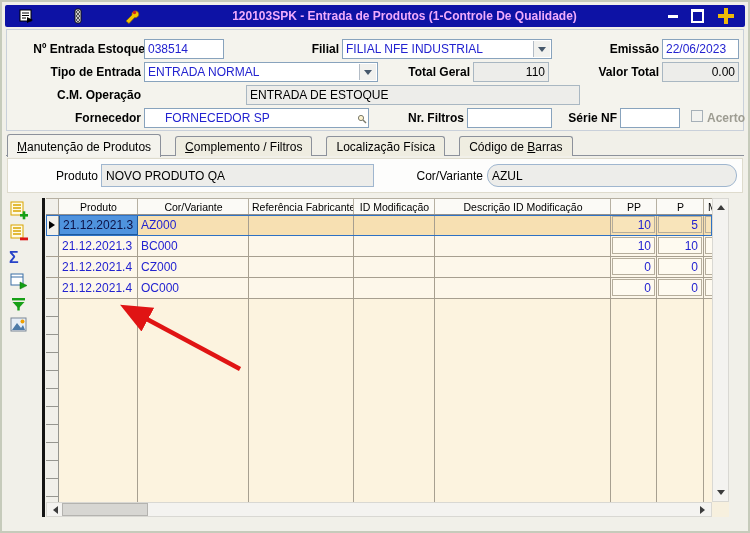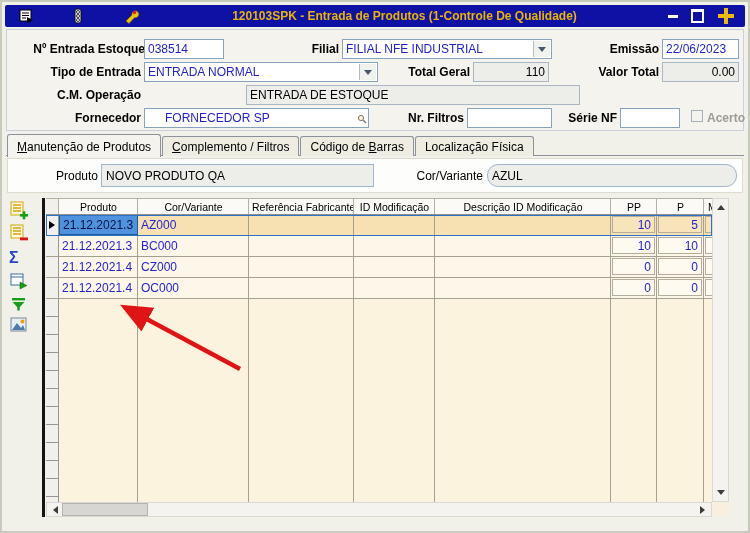--- a/index.html
+++ b/index.html
@@ -2,21 +2,21 @@
 <html><head>
 <meta charset="utf-8">
 <style>
   html,body{margin:0;padding:0;background:#e8e6dd;font-family:"Liberation Sans",sans-serif;}
   .window{position:relative;width:750px;height:533px;box-sizing:border-box;
     border:2px solid #c6cbbb;background:#f1f0e9;overflow:hidden;}
   
   .titlebar{position:absolute;left:3px;top:3px;right:3px;height:22px;background:#0d12a5;
     border-radius:2px;display:flex;align-items:center;}
   .tb-icon{flex:none;display:flex;align-items:center;justify-content:center;width:18px;height:16px;}
-  .tb-title{flex:1;text-align:center;color:#eab308;font-size:12px;font-weight:bold;white-space:nowrap;overflow:hidden;}
+  .tb-title{flex:1;text-align:center;color:#f0abfc;font-size:12px;font-weight:bold;white-space:nowrap;overflow:hidden;}
   .tb-btns{flex:none;display:flex;align-items:center;gap:13px;margin-right:10px;}
   .btn-min{width:10px;height:3px;background:#fff;}
   .btn-max{width:9px;height:9px;border:2px solid #fff;border-top-width:3px;background:transparent;}
   .btn-plus{position:relative;width:18px;height:18px;}
   .btn-plus::before{content:"";position:absolute;left:1px;top:7px;width:16px;height:4px;background:#edb90a;}
   .btn-plus::after{content:"";position:absolute;left:7px;top:1px;width:4px;height:16px;background:#edb90a;}
   
   .form-panel{position:absolute;left:4px;top:27px;width:738px;height:102px;
     border:1px solid #c9d0da;background:#f4f3ed;box-sizing:border-box;}
   .lbl{position:absolute;font-size:12px;font-weight:bold;color:#000;text-align:right;white-space:nowrap;}
@@ -25,21 +25,21 @@
   .ro{background:#ededea;border-color:#a9b7c2;color:#000;}
   .num{text-align:right;}
   .combo{padding-right:19px;}
   .combo-btn{position:absolute;right:1px;top:1px;width:16px;height:16px;background:#f1f1ee;
     border-left:1px solid #b3bcc6;display:flex;align-items:center;justify-content:center;}
   .chev{width:0;height:0;border:4px solid transparent;border-top:5px solid #46586c;margin-top:4px;}
   .mag{position:absolute;right:1px;bottom:0px;}
   .checkbox{position:absolute;width:12px;height:12px;box-sizing:border-box;border:1px solid #a6b0b8;background:#f2f2ef;}
   .lbl-dis{color:#9d9c92;}
   
-  .tabs{position:absolute;left:5px;top:131px;height:23px;display:flex;align-items:flex-end;z-index:3;}
+  .tabs{position:absolute;left:5px;top:131px;height:23px;display:flex;align-items:flex-end;z-index:3;gap:13px;}
   .tab{box-sizing:border-box;height:20px;padding:3px 9px 0 9px;font-size:12px;color:#000;background:#efede1;
     border:1px solid #8c919b;border-bottom:none;border-radius:3px 3px 0 0;margin-right:1px;white-space:nowrap;}
   .tab.active{height:23px;padding-top:5px;background:#f4f3ed;margin-bottom:-1px;z-index:4;}
   .tab .u{text-decoration:underline;}
   .tabline{position:absolute;left:4px;top:153px;width:738px;border-top:1px solid #8c919b;z-index:2;}
   
   .band{position:absolute;left:5px;top:156px;width:736px;height:35px;background:#fdfdfc;
     border:1px solid #dedbcd;box-sizing:border-box;}
   .band .lbl{font-weight:normal;}
   .bf{position:absolute;box-sizing:border-box;height:23px;border:1px solid #9fb6cf;background:#ededea;
@@ -170,22 +170,22 @@
     <div class="lbl" style="left:536px;width:74px;top:81px;">Série NF</div>
     <div class="tf" style="left:613px;top:78px;width:60px;"></div>
 
     <div class="checkbox" style="left:684px;top:80px;"></div>
     <div class="lbl lbl-dis" style="left:700px;width:60px;top:81px;text-align:left;">Acerto</div>
   </div>
 
   <div class="tabs">
     <div class="tab active"><span></span><span class="u">M</span><span>anutenção de Produtos</span></div>
     <div class="tab"><span></span><span class="u">C</span><span>omplemento / Filtros</span></div>
+    <div class="tab"><span>Localização Física</span><span class="u"></span><span></span></div>
     <div class="tab"><span>Código de </span><span class="u">B</span><span>arras</span></div>
-    <div class="tab"><span>Localização Física</span><span class="u"></span><span></span></div>
   </div>
   <div class="tabline"></div>
 
   <div class="band">
     <div class="lbl" style="left:10px;width:80px;top:10px;">Produto</div>
     <div class="bf" style="left:93px;top:5px;width:273px;">NOVO PRODUTO QA</div>
     <div class="lbl" style="left:380px;width:95px;top:10px;">Cor/Variante</div>
     <div class="bf" style="left:479px;top:5px;width:250px;border-radius:11px;">AZUL</div>
   </div>
 

